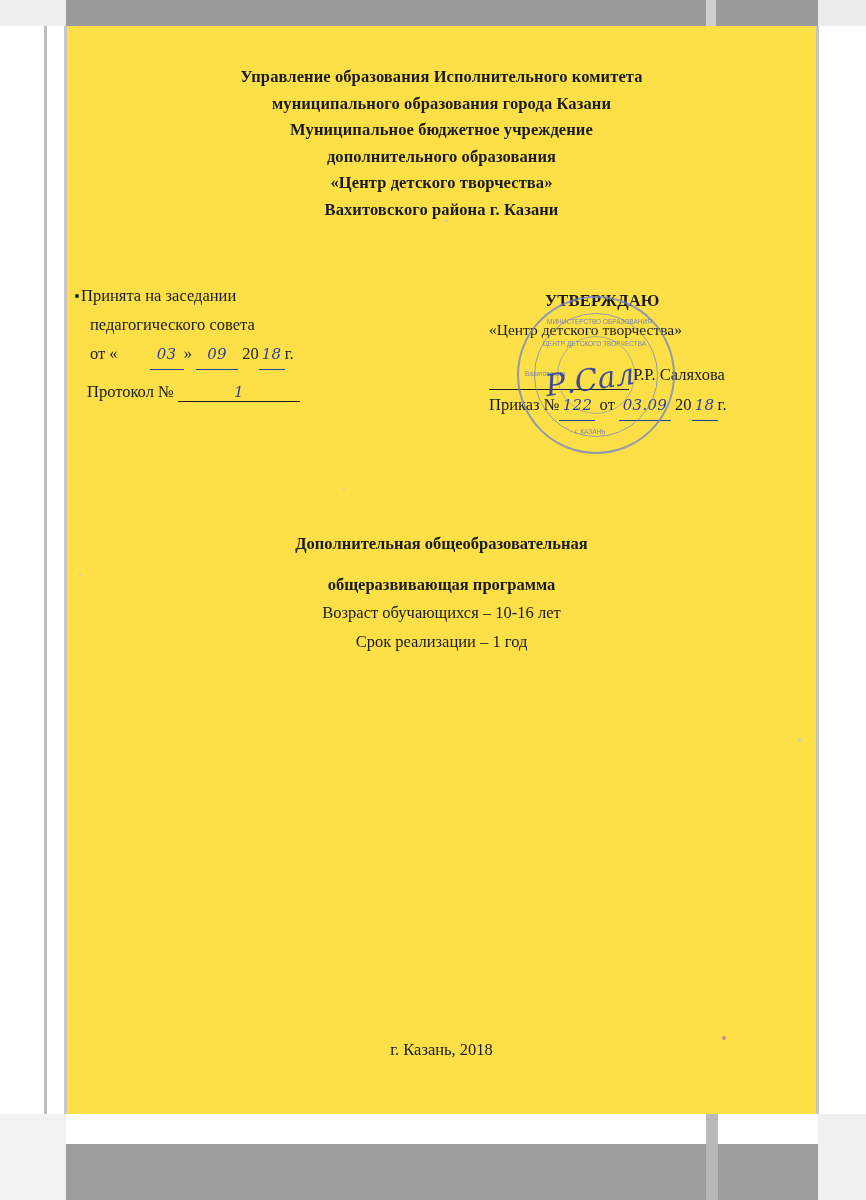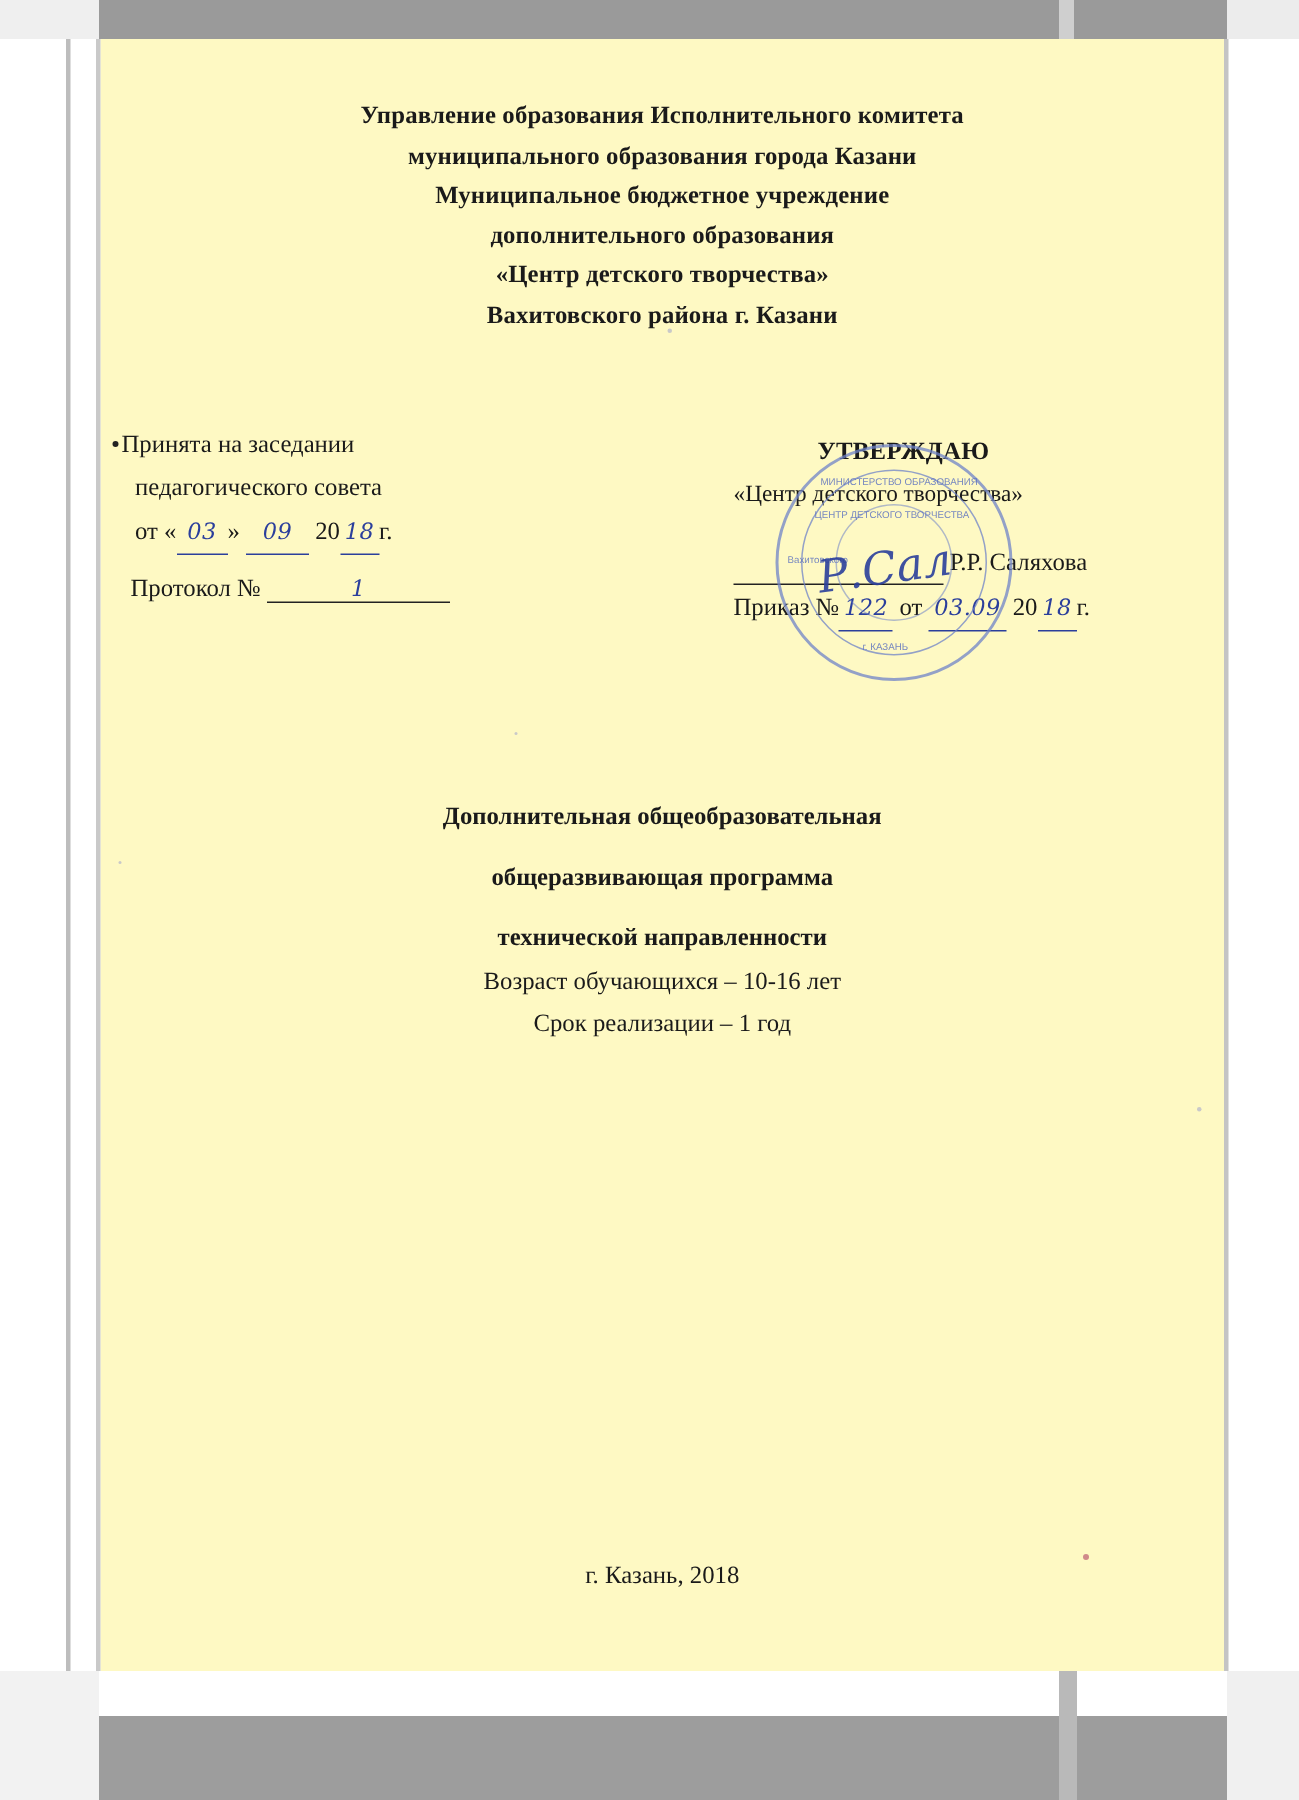--- a/index.html
+++ b/index.html
@@ -90,21 +90,21 @@
   .edge-right {
     position: absolute;
     top: 26px; left: 816px;
     width: 3px; height: 1090px;
     background: #c4c4c4;
   }
   .page {
     position: absolute;
     top: 26px; left: 67px;
     width: 749px; height: 1090px;
-    background: #fef9c3;
+    background: #fde047;
   }
   .speck { position: absolute; background: #c9c9c9; border-radius: 50%; }
 
   .content {
     position: absolute;
     top: 0; left: 0;
     width: 749px;
     height: 1090px;
   }
 
@@ -275,21 +275,21 @@
         <div>дополнительного образования</div>
         <div>«Центр детского творчества»</div>
         <div>Вахитовского района г. Казани</div>
       </div>
 
       <div class="bullet"></div>
       <div class="left-block">
         <div class="row1">Принята на заседании</div>
         <div class="row2">педагогического совета</div>
         <div class="row3">
-          <span>от «</span><span class="hand ul" style="min-width:34px;">03</span><span>»</span>
+          <span>от «</span><span class="hand ul" style="min-width:34px;margin-left:32px;">03</span><span>»</span>
           <span class="hand ul" style="min-width:42px;">09</span>
           <span>20</span><span class="hand ul" style="min-width:26px;">18</span><span>г.</span>
         </div>
       </div>
 
       <div class="protocol">
         <span>Протокол №</span>
         <span class="hand ul-blk" style="min-width:122px;">1</span>
       </div>
 
@@ -315,21 +315,20 @@
         <div class="txt" style="top:22px;left:30px;">МИНИСТЕРСТВО ОБРАЗОВАНИЯ</div>
         <div class="txt" style="top:44px;left:26px;">ЦЕНТР ДЕТСКОГО ТВОРЧЕСТВА</div>
         <div class="txt" style="top:74px;left:8px;">Вахитовского</div>
         <div class="txt" style="top:132px;left:58px;">г. КАЗАНЬ</div>
       </div>
       <div class="signature">Р.Сал</div>
 
       <div class="title-block">
         <div class="b">Дополнительная общеобразовательная</div>
         <div class="b">общеразвивающая программа</div>
-        <div class="b">технической направленности</div>
         <div>
           <span>Возраст обучающихся  –</span>
           <span>10-16 лет</span>
         </div>
         <div>
           <span>Срок реализации  –</span>
           <span>1 год</span>
         </div>
       </div>
 

